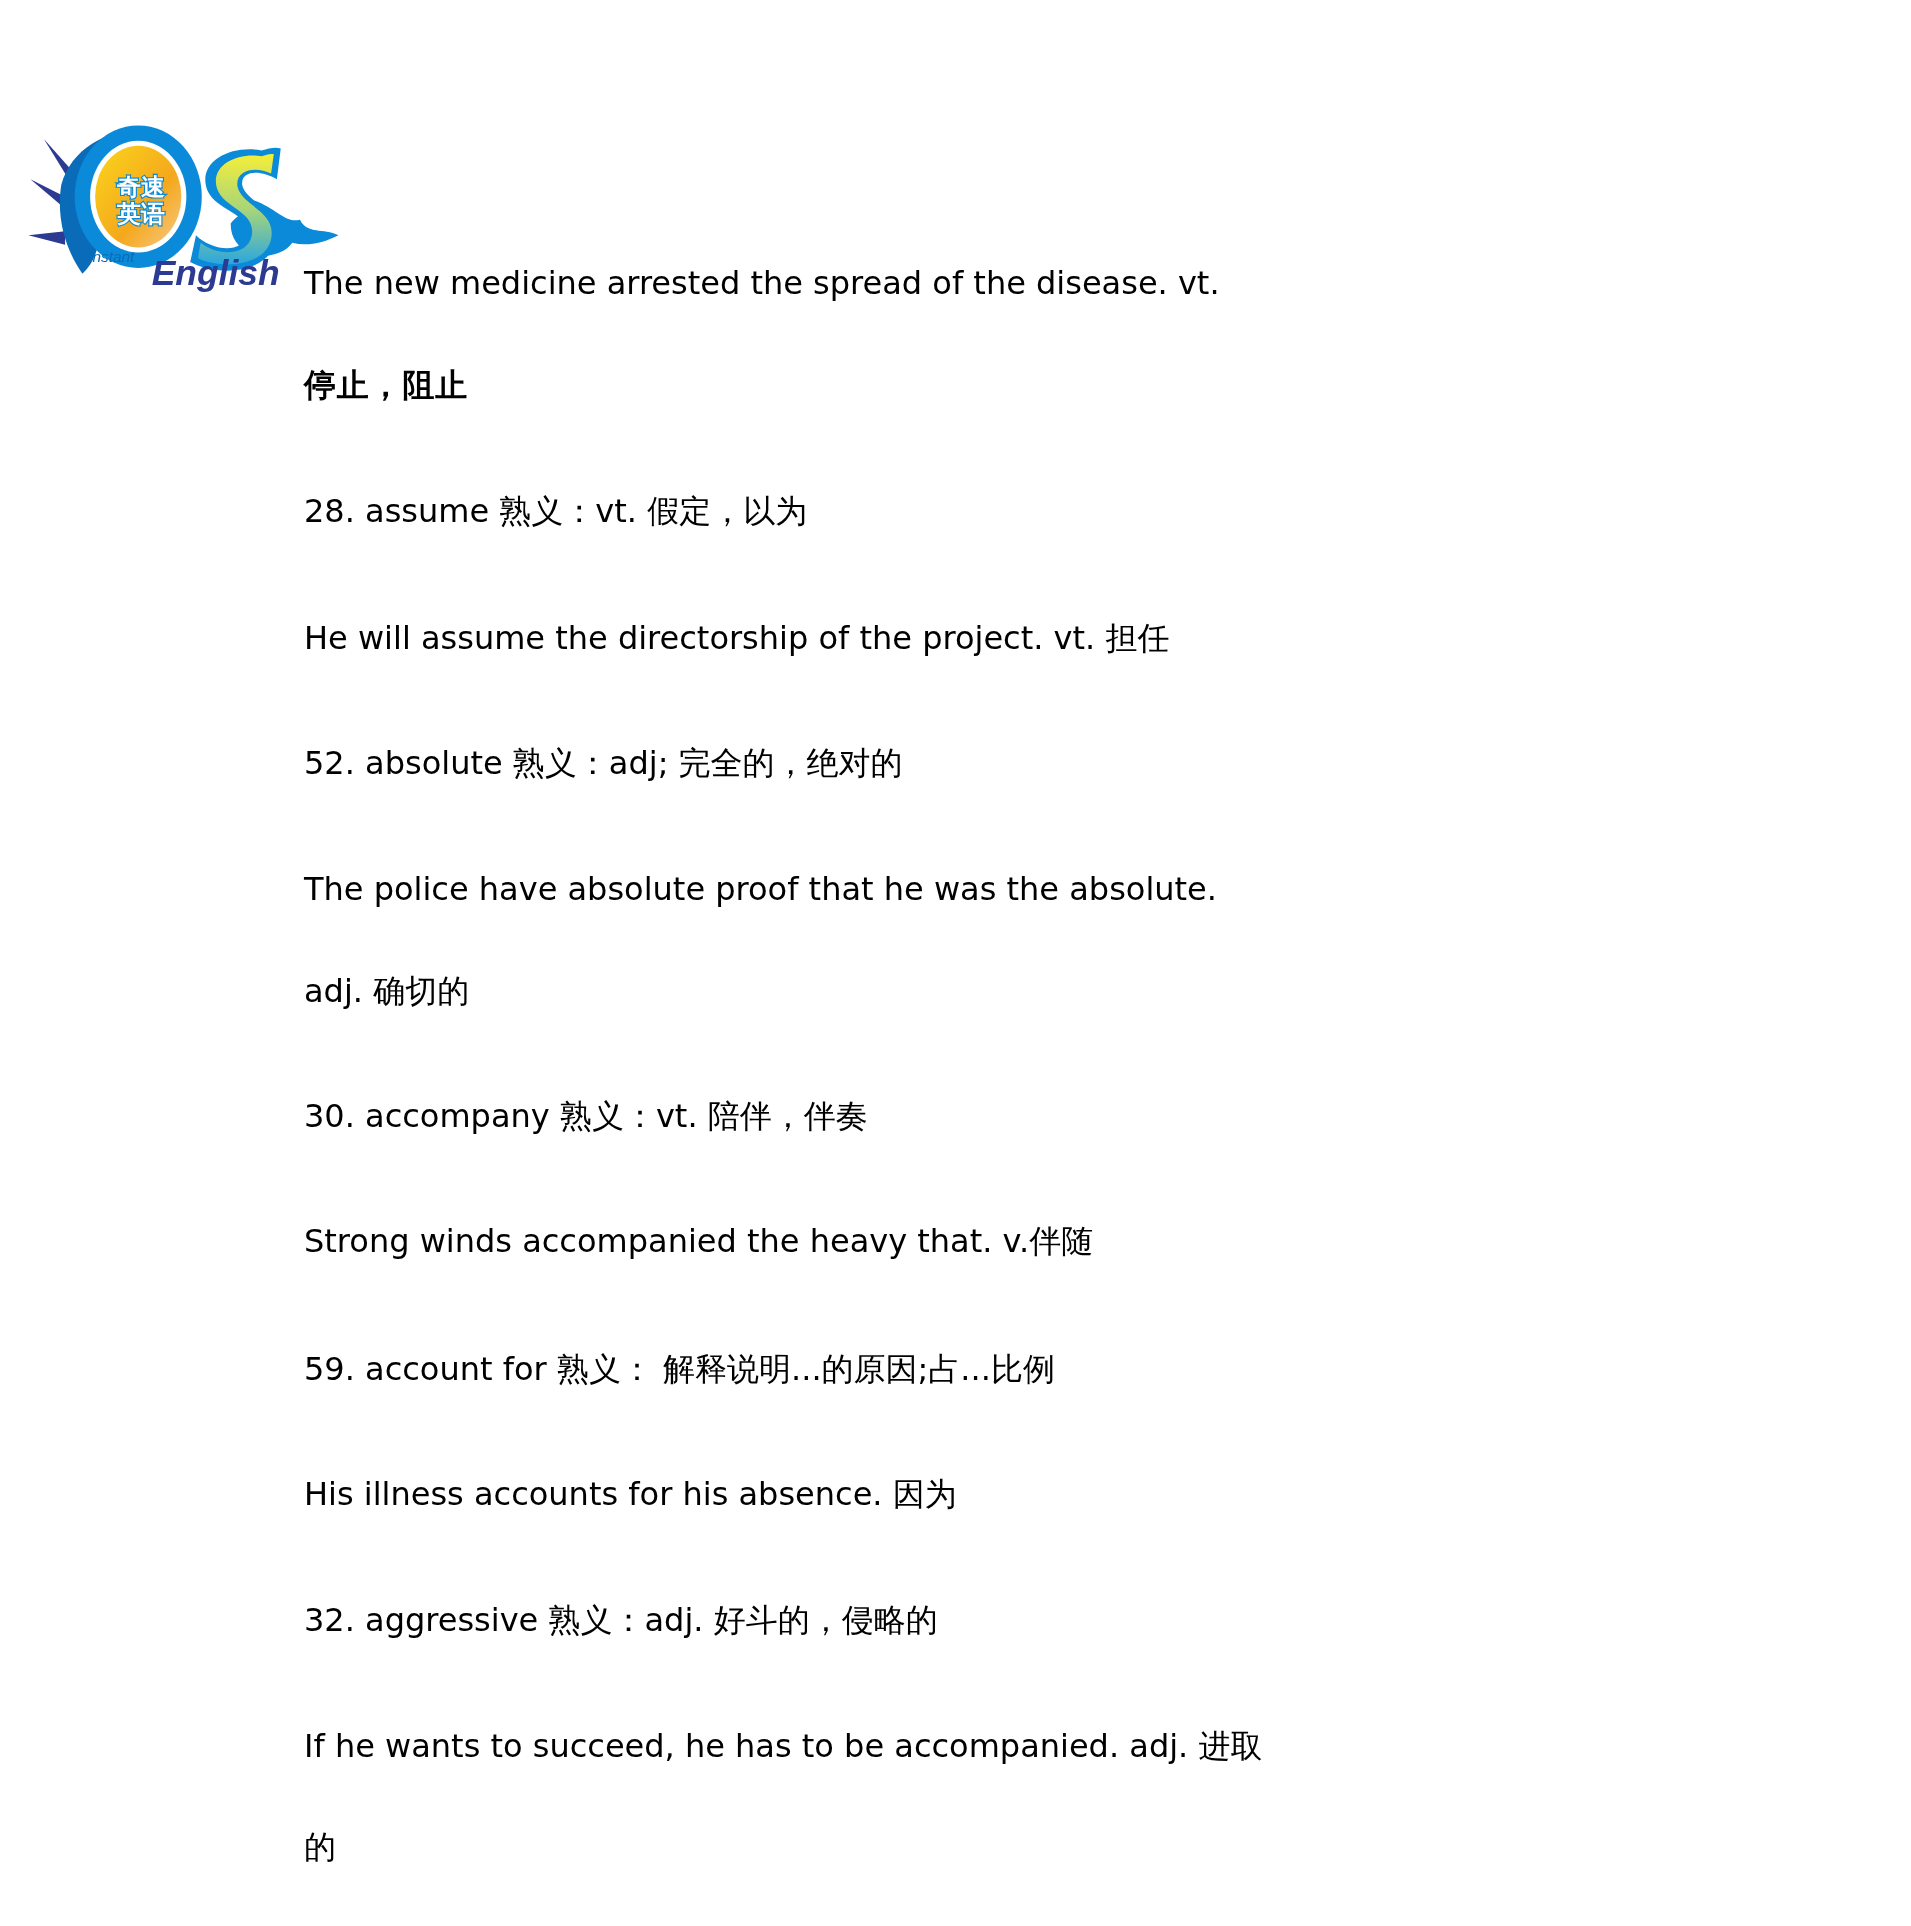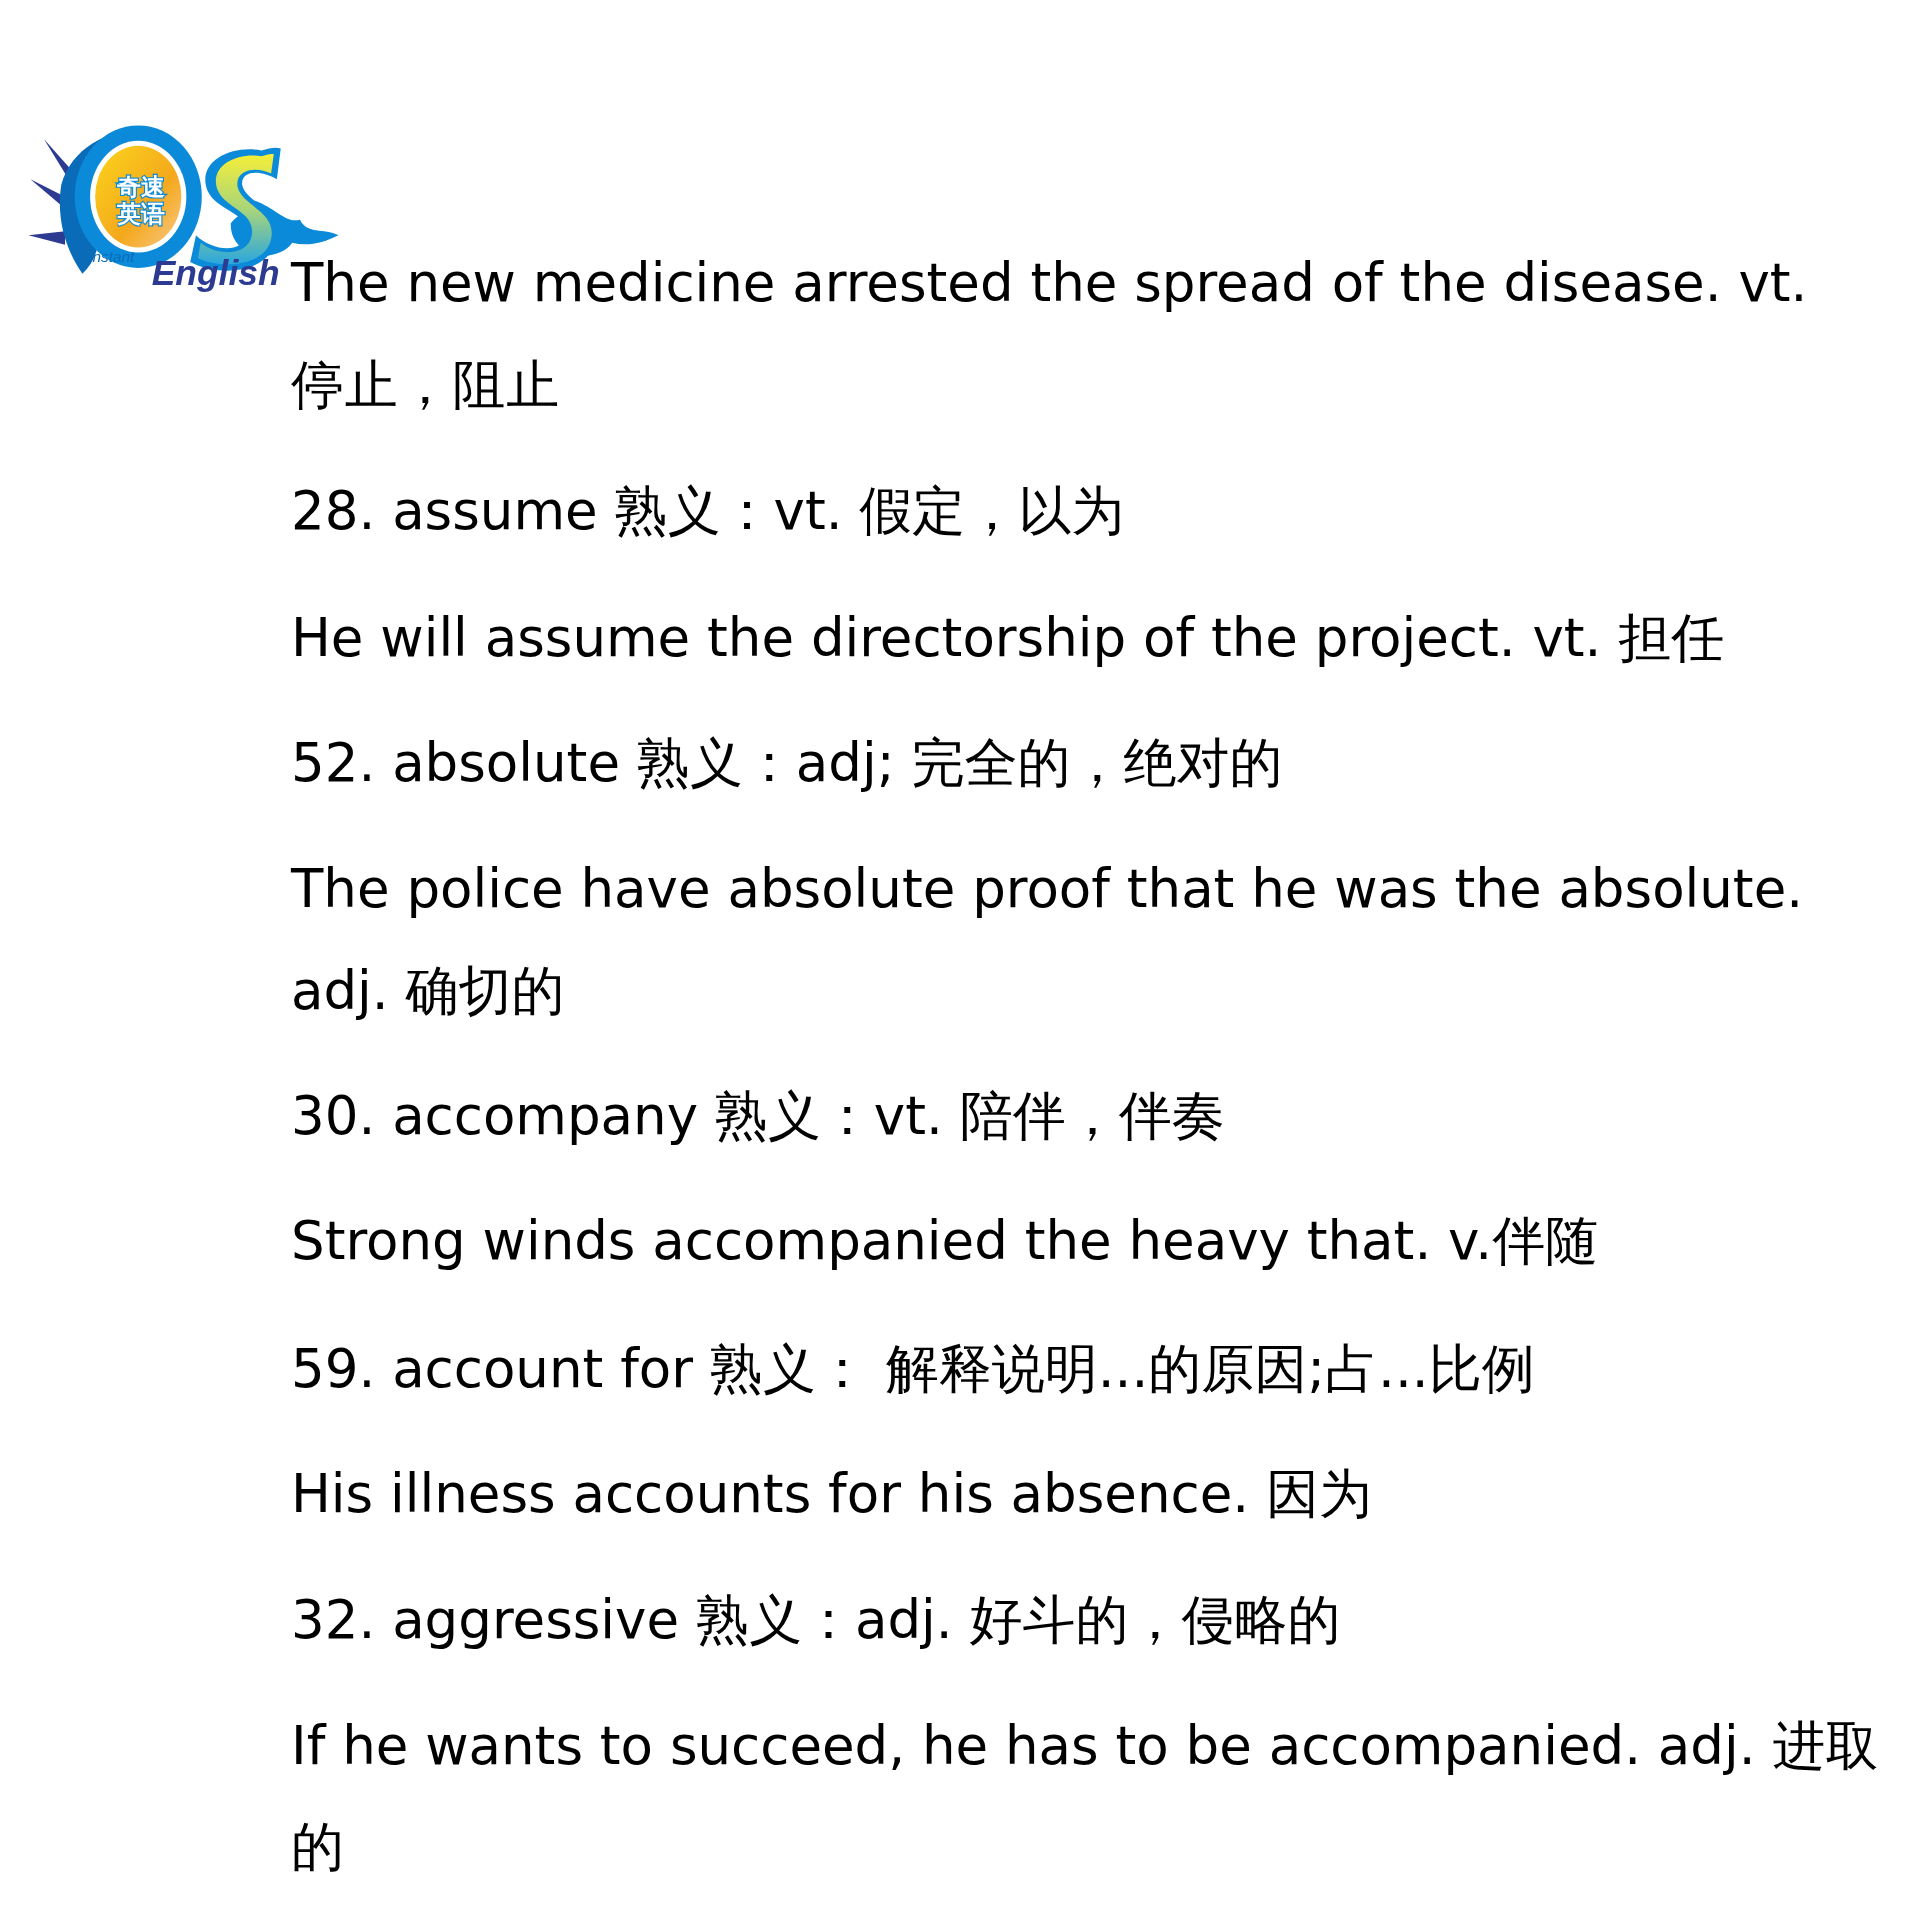--- a/index.html
+++ b/index.html
@@ -34,28 +34,28 @@
 
   
   .content {
     position: absolute;
     left: 291px;
     top: 0;
     width: 1348px;
   }
   .line {
     position: absolute;
-    left: 0;
+    left: 13px;
     white-space: nowrap;
-    font-size: 53px;
+    font-size: 32px;
     line-height: 58px;
     height: 58px;
     letter-spacing: 0px;
   }
-  .cjk { letter-spacing: 0.8px; }
+  .cjk { letter-spacing: 0.8px; font-weight: bold; }
 </style>
 </head>
 <body>
 
 <div class="page">
 
   <div class="logo">
     <svg viewBox="0 0 940 480" xmlns="http://www.w3.org/2000/svg">
       <defs>
         <linearGradient id="orangeGrad" x1="0" y1="0" x2="1" y2="1">

